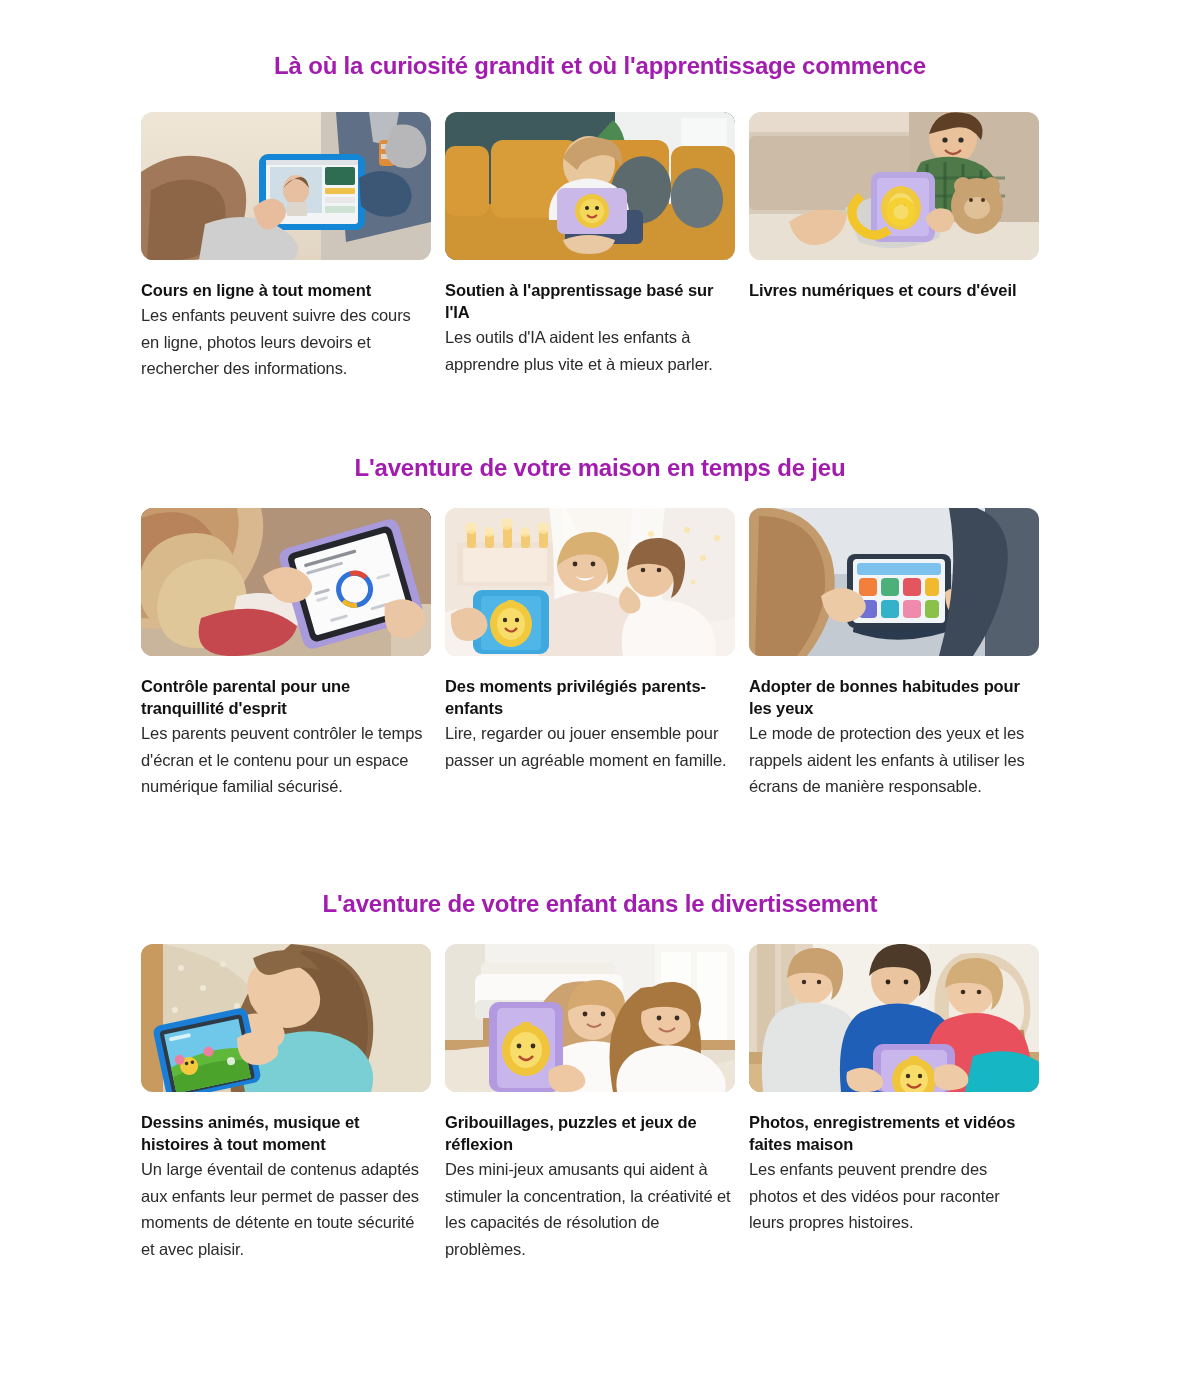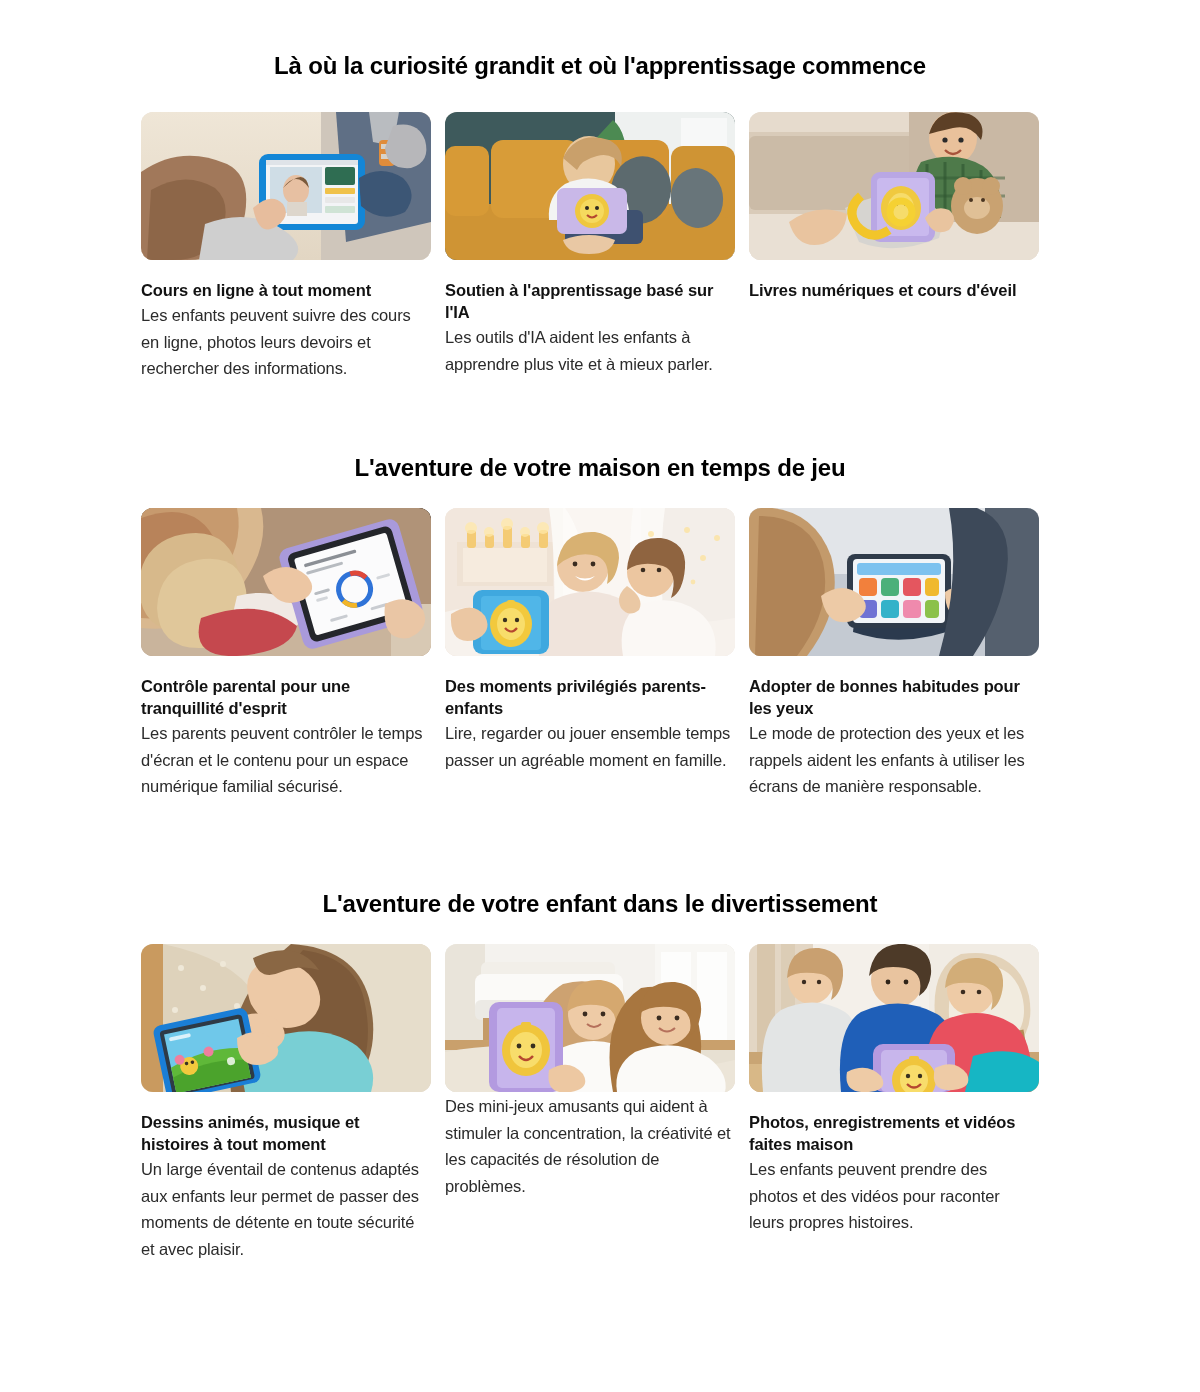--- a/index.html
+++ b/index.html
@@ -21,21 +21,21 @@
     width: 1200px;
     padding: 0;
   }
 
   .section {
     width: 1200px;
   }
 
   .section-heading {
     text-align: center;
-    color: #000000;
+    color: #a21caf;
     font-weight: bold;
     font-size: 24px;
     letter-spacing: -0.2px;
     line-height: 1.2;
     margin: 0;
   }
 
   .sec1 .section-heading { padding-top: 52px; }
   .sec2 .section-heading { padding-top: 18px; }
   .sec3 .section-heading { padding-top: 18px; }
@@ -304,21 +304,21 @@
             <ellipse cx="66" cy="116" rx="21" ry="23" fill="#f2c93d"></ellipse>
             <ellipse cx="66" cy="116" rx="14" ry="16" fill="#f8dd6b"></ellipse>
             <circle cx="60" cy="112" r="2.2" fill="#38301f"></circle>
             <circle cx="72" cy="112" r="2.2" fill="#38301f"></circle>
             <path d="M60 120 q6 7 12 0" stroke="#b5472f" stroke-width="2.2" fill="none"></path>
             <rect x="62" y="92" width="8" height="6" rx="2" fill="#f2c93d"></rect>
             <path d="M6 106 q22 -14 34 2 q8 16 -10 24 q-26 6 -24 -26 Z" fill="#ebc7a3"></path>
           </svg>
         </div>
         <div class="card-title">Des moments privilégiés parents-enfants</div>
-        <div class="card-desc">Lire, regarder ou jouer ensemble temps passer un agréable moment en famille.</div>
+        <div class="card-desc">Lire, regarder ou jouer ensemble pour passer un agréable moment en famille.</div>
       </div>
 
       <div class="card">
         <div class="thumb">
           <svg viewBox="0 0 290 148" preserveAspectRatio="none" aria-hidden="true">
             <rect width="290" height="148" fill="#cfd4da"></rect>
             <rect x="0" y="0" width="290" height="66" fill="#e2e5e9"></rect>
             <rect x="0" y="66" width="290" height="82" fill="#c4cad2"></rect>
             <rect x="236" y="0" width="54" height="148" fill="#55606e"></rect>
             <path d="M0 0 q62 -6 82 48 q14 50 -24 100 L0 148 Z" fill="#c39a6b"></path>
@@ -430,20 +430,21 @@
             <rect x="52" y="64" width="58" height="80" rx="5" fill="#c7b5ec"></rect>
             <ellipse cx="81" cy="106" rx="24" ry="26" fill="#f0c53c"></ellipse>
             <ellipse cx="81" cy="106" rx="16" ry="18" fill="#f8dd6b"></ellipse>
             <circle cx="74" cy="102" r="2.4" fill="#38301f"></circle>
             <circle cx="88" cy="102" r="2.4" fill="#38301f"></circle>
             <path d="M74 112 q7 8 14 0" stroke="#b5472f" stroke-width="2.4" fill="none"></path>
             <rect x="76" y="78" width="10" height="7" rx="2" fill="#f0c53c"></rect>
             <path d="M104 126 q20 -12 34 4 q8 14 -12 18 q-26 4 -22 -22 Z" fill="#edc8a2"></path>
           </svg>
         </div>
+        <div class="card-title">Gribouillages, puzzles et jeux de réflexion</div>
         <div class="card-desc">Des mini-jeux amusants qui aident à stimuler la concentration, la créativité et les capacités de résolution de problèmes.</div>
       </div>
 
       <div class="card">
         <div class="thumb">
           <svg viewBox="0 0 290 148" preserveAspectRatio="none" aria-hidden="true">
             <rect width="290" height="148" fill="#efe9e0"></rect>
             <rect x="0" y="0" width="64" height="148" fill="#e3d6c4"></rect>
             <rect x="8" y="0" width="18" height="110" fill="#d8c6ac"></rect>
             <rect x="32" y="0" width="14" height="110" fill="#dccdb6"></rect>

